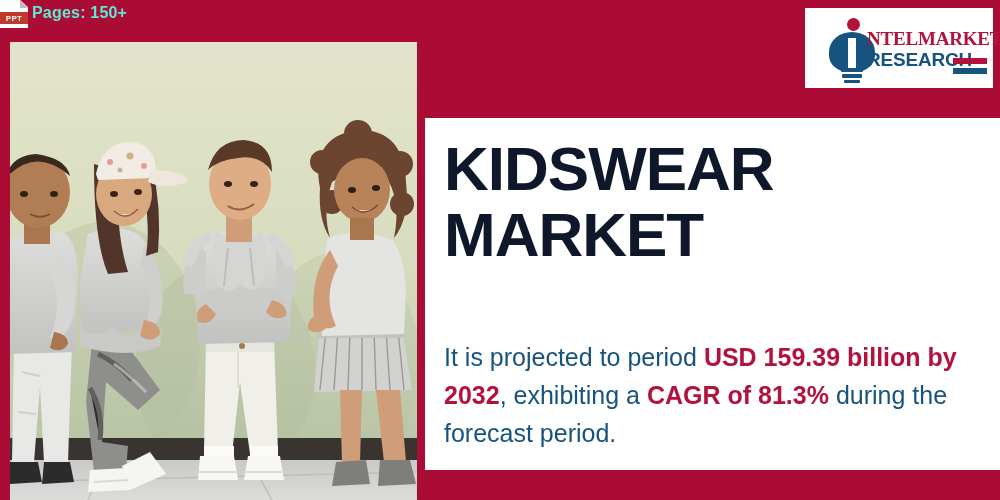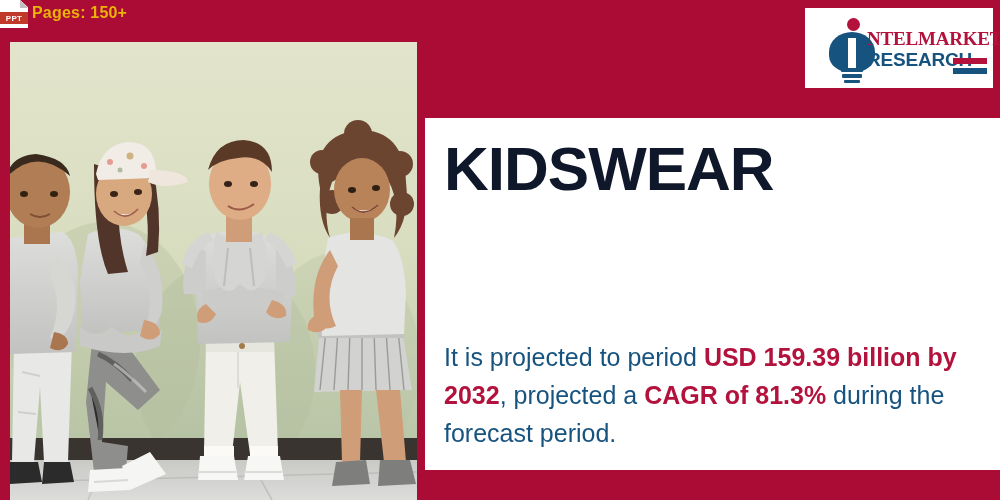--- a/index.html
+++ b/index.html
@@ -34,21 +34,21 @@
   .ppt-band {
     position:absolute; left:0; top:12px;
     width:28px; height:12px;
     background:#c0392b;
     display:flex; align-items:center; justify-content:center;
     color:#ffffff; font-size:8px; font-weight:bold; letter-spacing:.3px;
     font-family:"Liberation Sans", sans-serif;
   }
   .pages-label {
     position:absolute; left:32px; top:4px;
-    color:#eab308;
+    color:#5eead4;
     font-size:16px; font-weight:bold;
     letter-spacing:.2px;
     font-family:"Liberation Sans", sans-serif;
   }
 
   
   .logo-box {
     position:absolute; left:805px; top:8px;
     width:188px; height:80px;
     background:#ffffff;
@@ -329,19 +329,20 @@
         <path d="M342 165 Q354 176 368 163" stroke="#82452f" stroke-width="1.6" fill="none"></path>
 
         <rect x="340" y="176" width="24" height="22" fill="#a9764f"></rect>
       </g>
     </svg>
   </div>
 
   <div class="panel">
     <div class="headline">
       <div>KIDSWEAR</div>
+      <div>MARKET</div>
     </div>
     <div class="subtext">
-      <span>It is projected to period </span><b>USD 159.39 billion by 2032</b><span>, projected a </span><b>CAGR of 81.3%</b><span> during the forecast period.</span>
+      <span>It is projected to period </span><b>USD 159.39 billion by 2032</b><span>, exhibiting a </span><b>CAGR of 81.3%</b><span> during the forecast period.</span>
     </div>
   </div>
 
 </div>
 
 </body></html>

